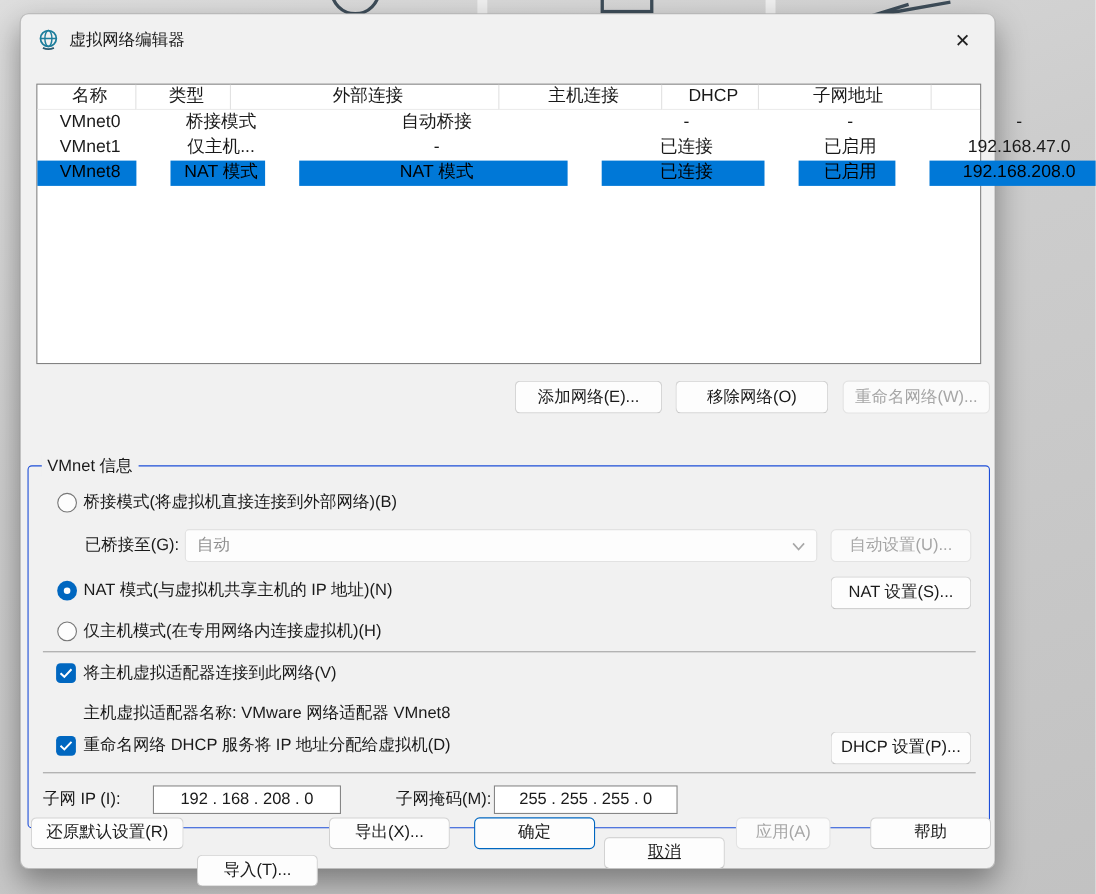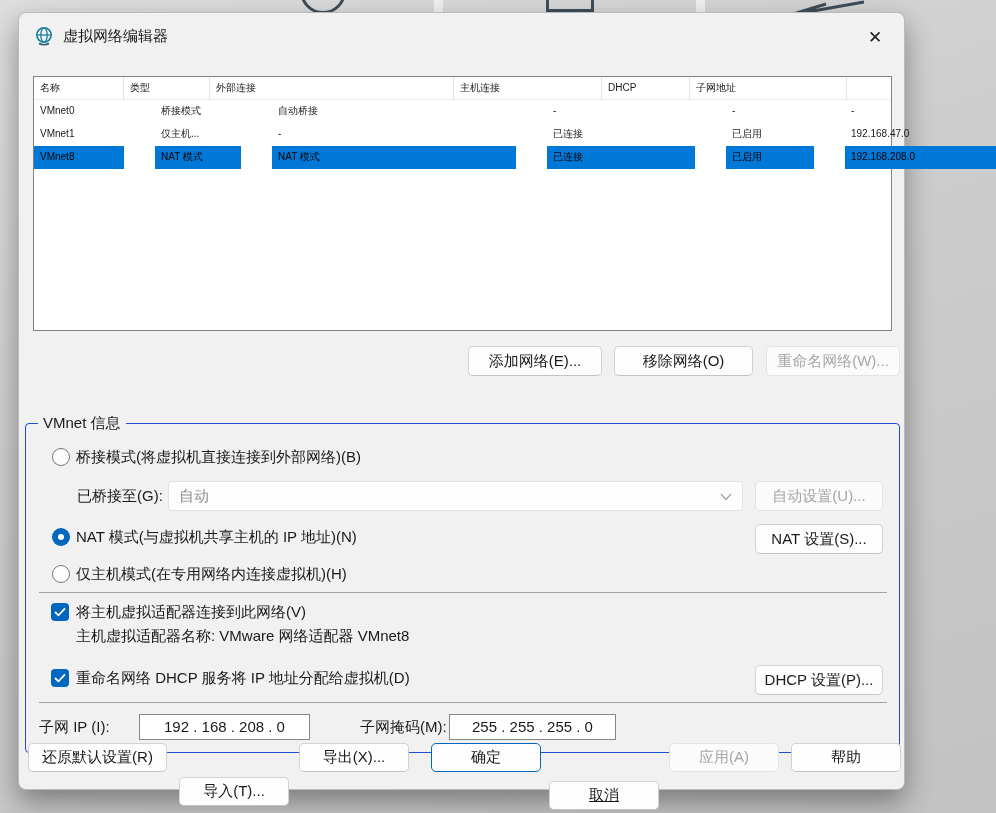--- a/index.html
+++ b/index.html
@@ -15,21 +15,21 @@
   .dialog { position:absolute; left:18px; top:12px; width:887px; height:778px;
             background:#f1f1f1; border:1px solid rgba(0,0,0,.22); border-radius:8px;
             box-shadow:0 12px 28px rgba(0,0,0,.38); }
   .titlebar { position:absolute; left:0; top:0; width:100%; height:46px; display:flex; align-items:center; padding-left:15px; }
   .title-text { font-size:15px; color:#1a1a1a; margin-left:9px; }
   .close-btn { position:absolute; right:10px; top:8px; width:38px; height:32px; display:flex;
                align-items:center; justify-content:center; font-size:17px; color:#222; cursor:pointer; }
 
   
   .listview { position:absolute; left:14px; top:63px; width:859px; height:255px;
-              background:#fff; border:1px solid #828282; font-size:10px; color:#1a1a1a; }
+              background:#fff; border:1px solid #828282; font-size:16px; color:#1a1a1a;text-align:center; }
   .lv-grid { display:grid; grid-template-columns:90px 86px 244px 148px 88px 157px 1fr; }
   .lv-header { height:23px; }
   .lv-header .cell { border-right:1px solid #e2e2e2; border-bottom:1px solid #ececec; }
   .lv-header .cell:last-child { border-right:none; }
   .lv-row { height:23px;gap:31px; }
   .cell { padding-left:6px; line-height:22px; white-space:nowrap; overflow:hidden; text-overflow:ellipsis; }
   .lv-row.selected .cell.hl { background:#0078d7; color:#000000; }
 
   
   .btn { position:absolute; height:30px; background:#fdfdfd; border:1px solid #d2d2d2;
@@ -153,21 +153,21 @@
     <div class="glabel" style="left:50px; top:141px;">仅主机模式(在专用网络内连接虚拟机)(H)</div>
 
     <div class="sep" style="top:168px;"></div>
 
     <div class="checkbox" style="left:25px; top:179px;">
       <svg width="12" height="10" viewBox="0 0 12 10">
         <path d="M1 5 L4.5 8.3 L11 1.4" fill="none" stroke="#fff" stroke-width="1.8"></path>
       </svg>
     </div>
     <div class="glabel" style="left:50px; top:179px;">将主机虚拟适配器连接到此网络(V)</div>
-    <div class="glabel" style="left:50px; top:203px;">主机虚拟适配器名称: VMware 网络适配器 VMnet8</div>
+    <div class="glabel" style="left:50px; top:216px;">主机虚拟适配器名称: VMware 网络适配器 VMnet8</div>
 
     <div class="checkbox" style="left:25px; top:245px;">
       <svg width="12" height="10" viewBox="0 0 12 10">
         <path d="M1 5 L4.5 8.3 L11 1.4" fill="none" stroke="#fff" stroke-width="1.8"></path>
       </svg>
     </div>
     <div class="glabel" style="left:50px; top:245px;">重命名网络 DHCP 服务将 IP 地址分配给虚拟机(D)</div>
     <div class="btn" style="left:729px; top:241px; width:128px;">DHCP 设置(P)...</div>
 
     <div class="sep" style="top:278px;"></div>
@@ -175,16 +175,16 @@
     <div class="glabel" style="left:13px; top:294px;">子网 IP (I):</div>
     <div class="ipbox" style="left:113px; top:290px; width:171px;">192 . 168 . 208 .  0</div>
     <div class="glabel" style="left:334px; top:294px;">子网掩码(M):</div>
     <div class="ipbox" style="left:423px; top:290px; width:167px;">255 . 255 . 255 .  0</div>
   </div>
 
   <div class="btn small" style="left:9px; top:730px; width:139px;">还原默认设置(R)</div>
   <div class="btn small" style="left:160px; top:730px; width:110px;margin-top:34px;">导入(T)...</div>
   <div class="btn small" style="left:280px; top:730px; width:110px;">导出(X)...</div>
   <div class="btn small default" style="left:412px; top:730px; width:110px;">确定</div>
-  <div class="btn small" style="left:530px; top:768px; width:110px;text-decoration:underline;">取消</div>
-  <div class="btn small disabled" style="left:650px; top:730px; width:110px;">应用(A)</div>
+  <div class="btn small" style="left:530px; top:748px; width:110px;text-decoration:underline;">取消</div>
+  <div class="btn small disabled" style="left:650px; top:730px; width:86px;">应用(A)</div>
   <div class="btn small" style="left:772px; top:730px; width:110px;">帮助</div>
 </div>
 
 </body></html>

